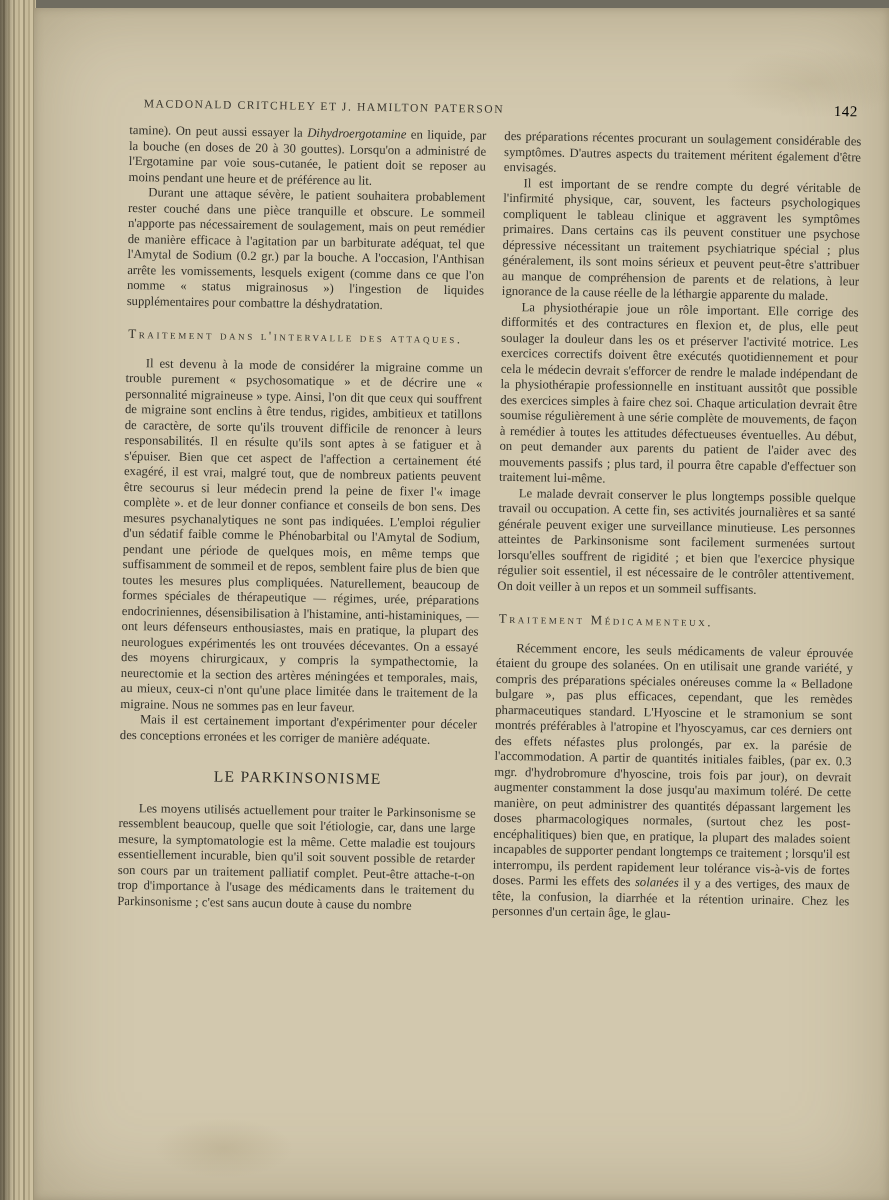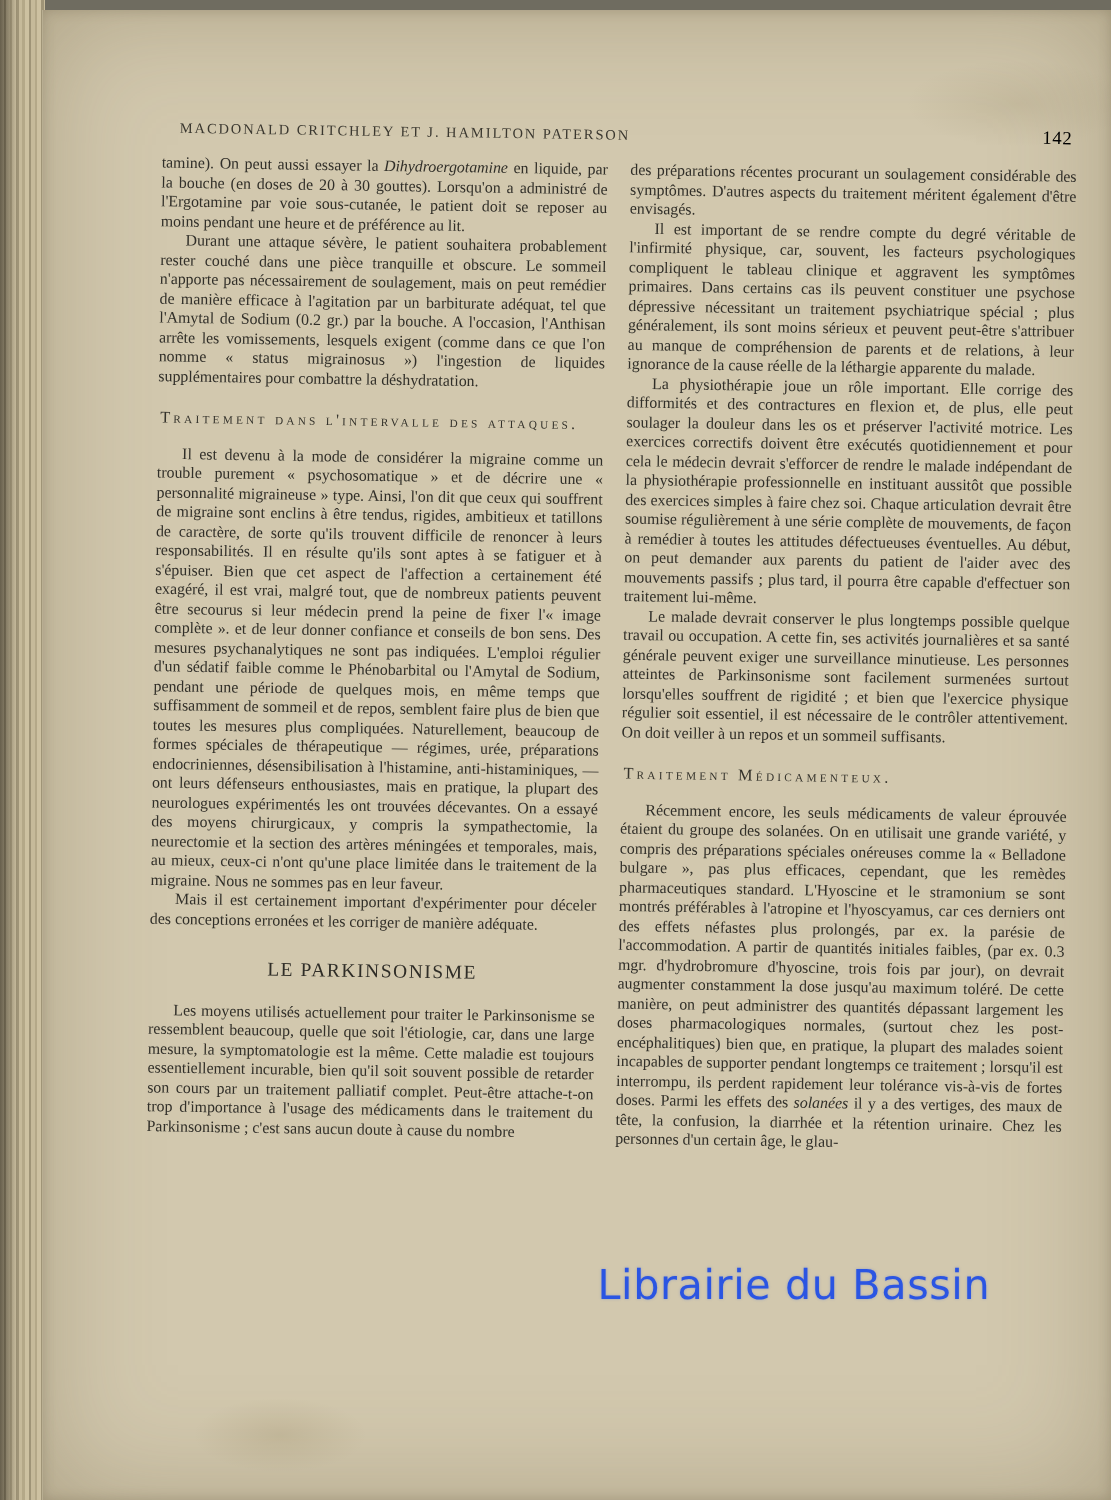--- a/index.html
+++ b/index.html
@@ -107,15 +107,14 @@
             <p class="para">La physiothérapie joue un rôle important. Elle corrige des difformités et des contractures en flexion et, de plus, elle peut soulager la douleur dans les os et préserver l'activité motrice. Les exercices correctifs doivent être exécutés quotidiennement et pour cela le médecin devrait s'efforcer de rendre le malade indépendant de la physiothérapie professionnelle en instituant aussitôt que possible des exercices simples à faire chez soi. Chaque articulation devrait être soumise régulièrement à une série complète de mouvements, de façon à remédier à toutes les attitudes défectueuses éventuelles. Au début, on peut demander aux parents du patient de l'aider avec des mouvements passifs ; plus tard, il pourra être capable d'effectuer son traitement lui-même.</p>
             <p class="para">Le malade devrait conserver le plus longtemps possible quelque travail ou occupation. A cette fin, ses activités journalières et sa santé générale peuvent exiger une surveillance minutieuse. Les personnes atteintes de Parkinsonisme sont facilement surmenées surtout lorsqu'elles souffrent de rigidité ; et bien que l'exercice physique régulier soit essentiel, il est nécessaire de le contrôler attentivement. On doit veiller à un repos et un sommeil suffisants.</p>
             <h3 class="heading-small">Traitement Médicamenteux.</h3>
             <p class="para">Récemment encore, les seuls médicaments de valeur éprouvée étaient du groupe des solanées. On en utilisait une grande variété, y compris des préparations spéciales onéreuses comme la « Belladone bulgare », pas plus efficaces, cependant, que les remèdes pharmaceutiques standard. L'Hyoscine et le stramonium se sont montrés préférables à l'atropine et l'hyoscyamus, car ces derniers ont des effets néfastes plus prolongés, par ex. la parésie de l'accommodation. A partir de quantités initiales faibles, (par ex. 0.3 mgr. d'hydrobromure d'hyoscine, trois fois par jour), on devrait augmenter constamment la dose jusqu'au maximum toléré. De cette manière, on peut administrer des quantités dépassant largement les doses pharmacologiques normales, (surtout chez les post-encéphalitiques) bien que, en pratique, la plupart des malades soient incapables de supporter pendant longtemps ce traitement ; lorsqu'il est interrompu, ils perdent rapidement leur tolérance vis-à-vis de fortes doses. Parmi les effets des <i>solanées</i> il y a des vertiges, des maux de tête, la confusion, la diarrhée et la rétention urinaire. Chez les personnes d'un certain âge, le glau-</p>
           </div>
       </div>
 
     </div>
   </div>
 
-  <div class="watermark" style="color: rgb(43, 85, 226);">Librairie du Bassin</div>
 
 </div>
 
 </body></html>

